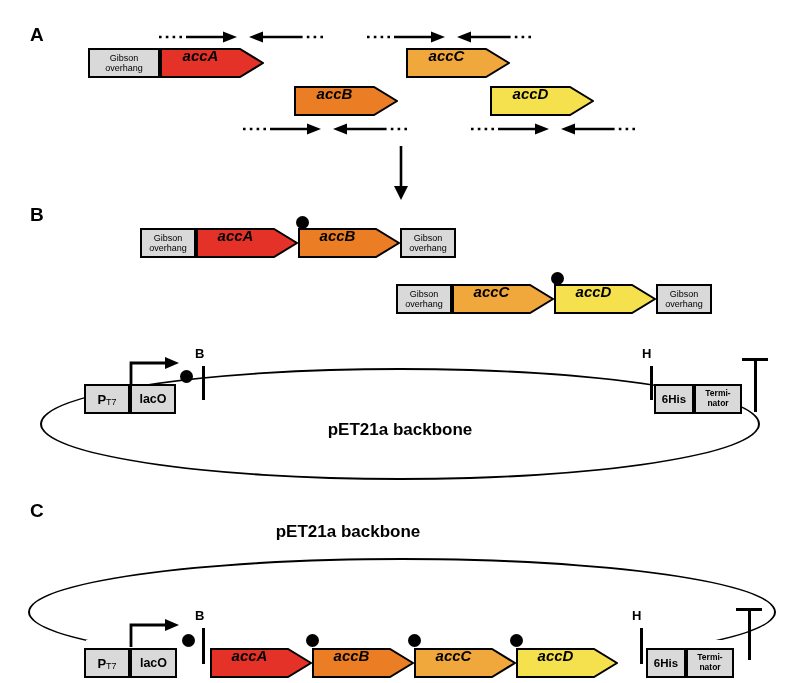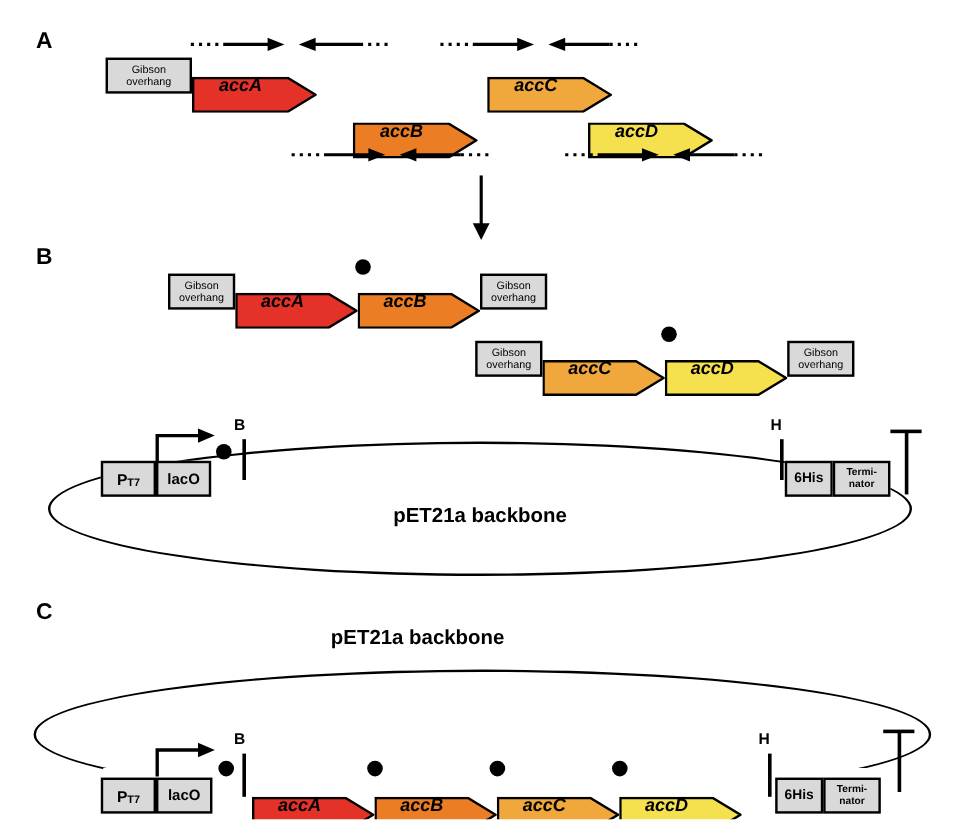--- a/index.html
+++ b/index.html
@@ -14,22 +14,22 @@
   .mask{position:absolute;background:#fff;}
   .gray-box{
     position:absolute;height:30px;background:#D9D9D9;border:2px solid #000;box-sizing:border-box;
     display:flex;flex-direction:column;align-items:center;justify-content:center;
   }
   .small-text{font-size:9px;line-height:1.12;text-align:center;}
   .bold-sm{font-weight:bold;font-size:8.5px;line-height:1.12;text-align:center;}
   .box-label{font-weight:bold;font-size:12.5px;}
   .pt7-wrap{display:flex;align-items:center;}
   .pt7-main{font-weight:bold;font-size:13px;}
-  .pt7-sub{font-weight:bold;font-size:9px;transform:translateY(3px);}
-  .gene-arrow{position:absolute;height:14px;margin-top:16px;}
+  .pt7-sub{font-weight:normal;font-size:9px;transform:translateY(3px);}
+  .gene-arrow{position:absolute;height:14px;}
   .gene-arrow svg{display:block;}
   .gene-label{
     position:absolute;left:0;right:23px;top:0;bottom:0;display:flex;align-items:center;justify-content:center;
     font-style:italic;font-weight:bold;font-size:15px;
   }
   .dot{position:absolute;width:13px;height:13px;background:#000;border-radius:50%;}
   .tick{position:absolute;width:3px;background:#000;}
   .site-label{position:absolute;font-weight:bold;font-size:13px;}
   .tbar{position:absolute;height:3px;background:#000;}
   .tline{position:absolute;width:3px;background:#000;}

